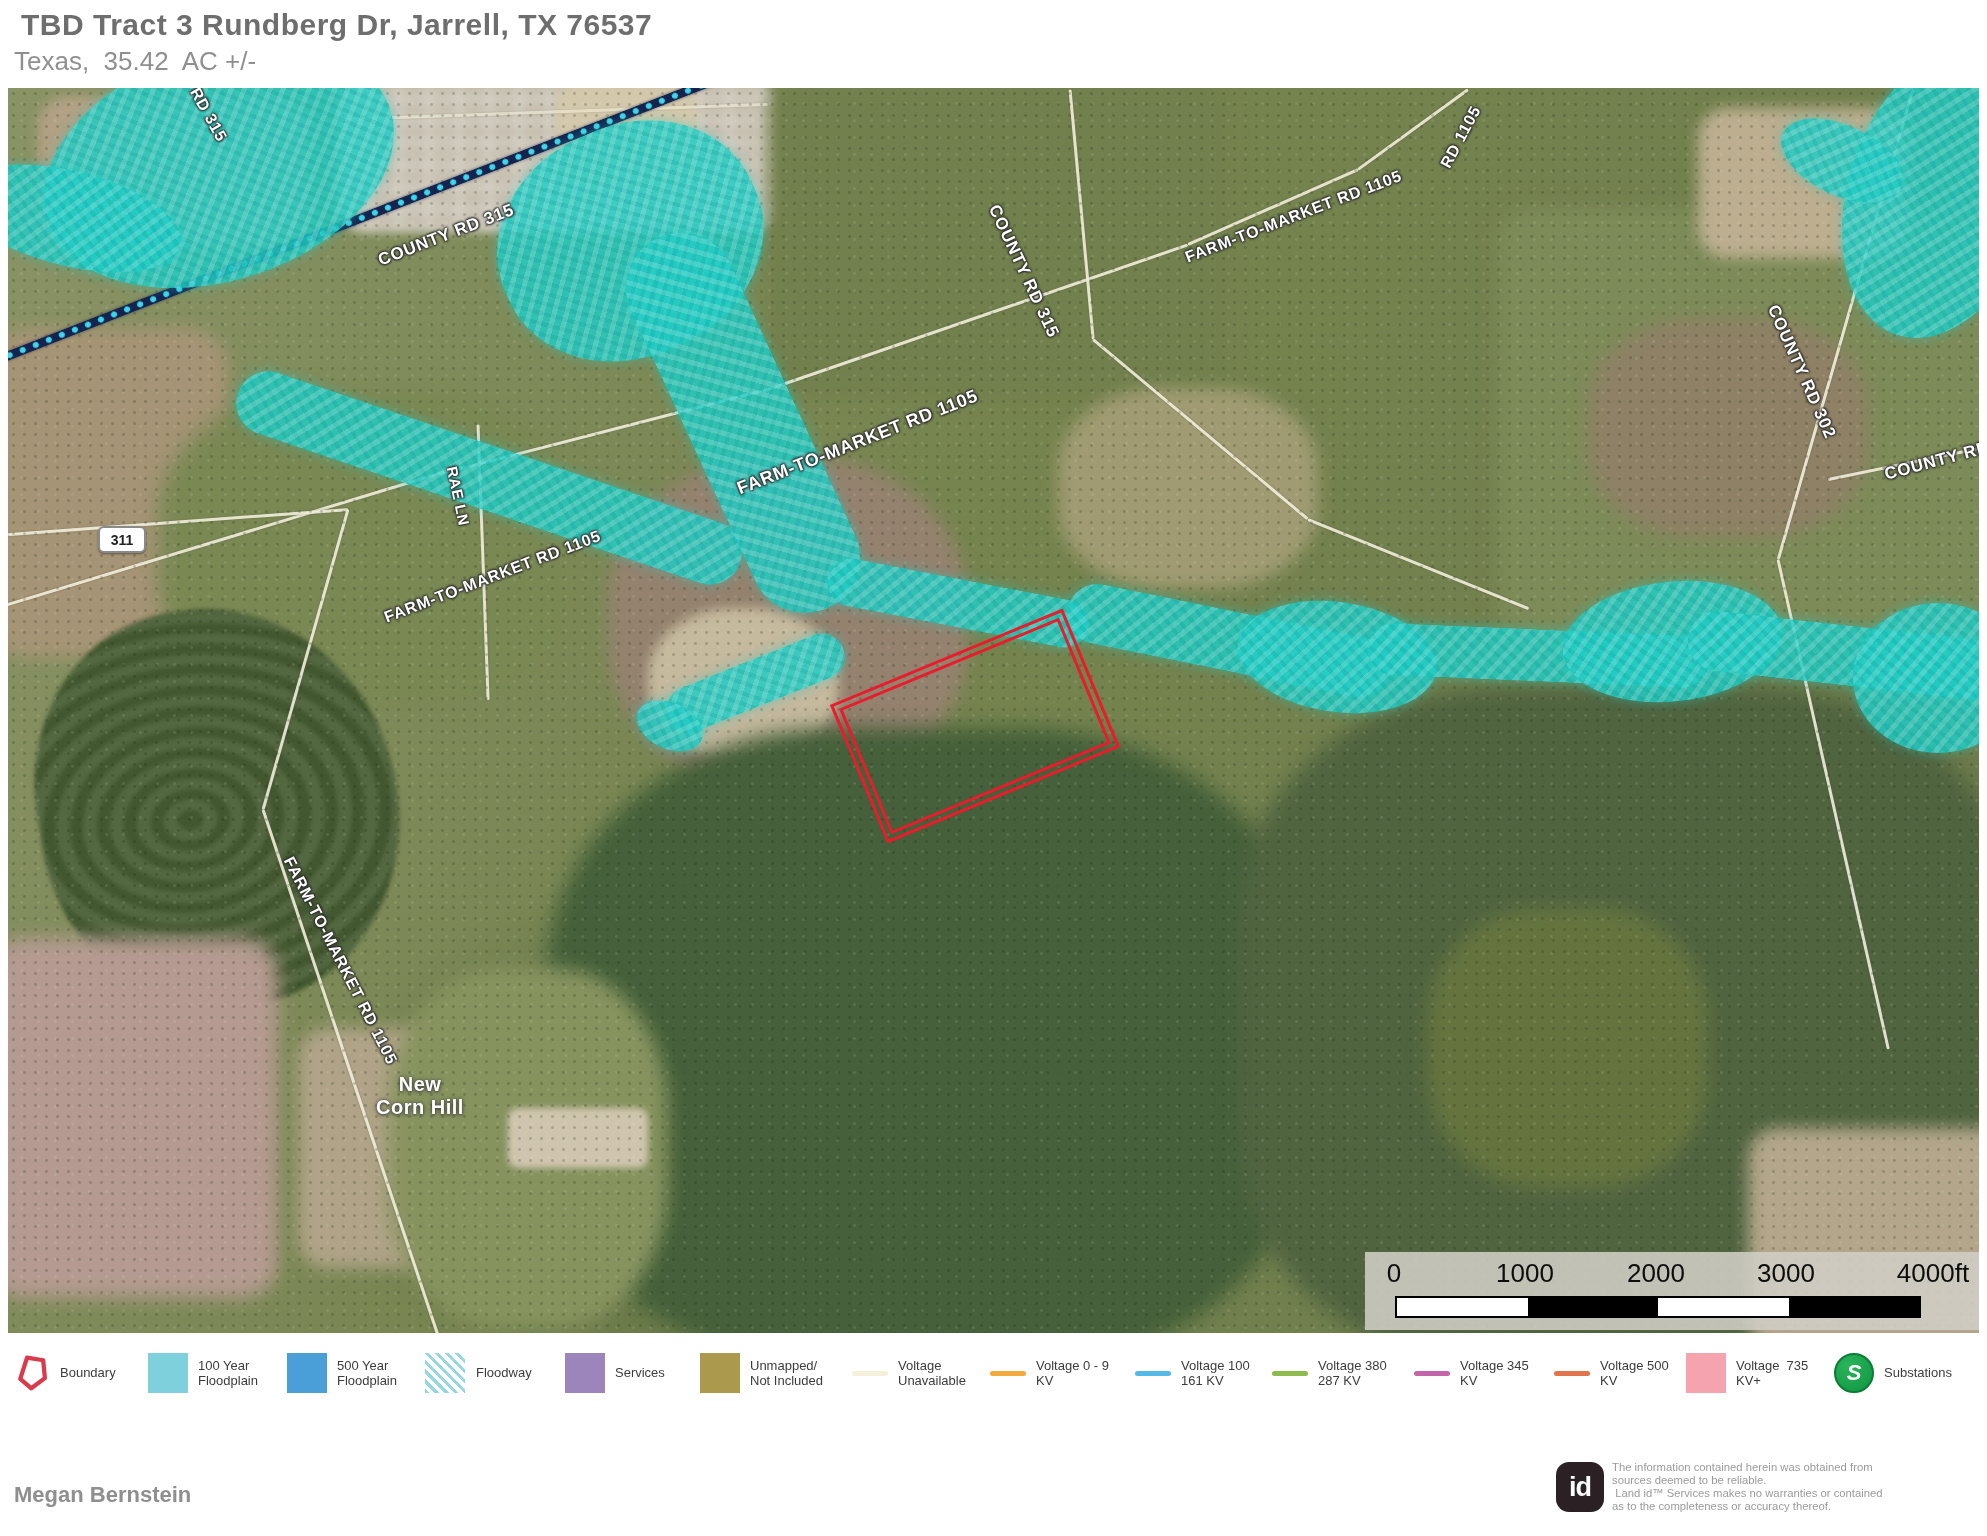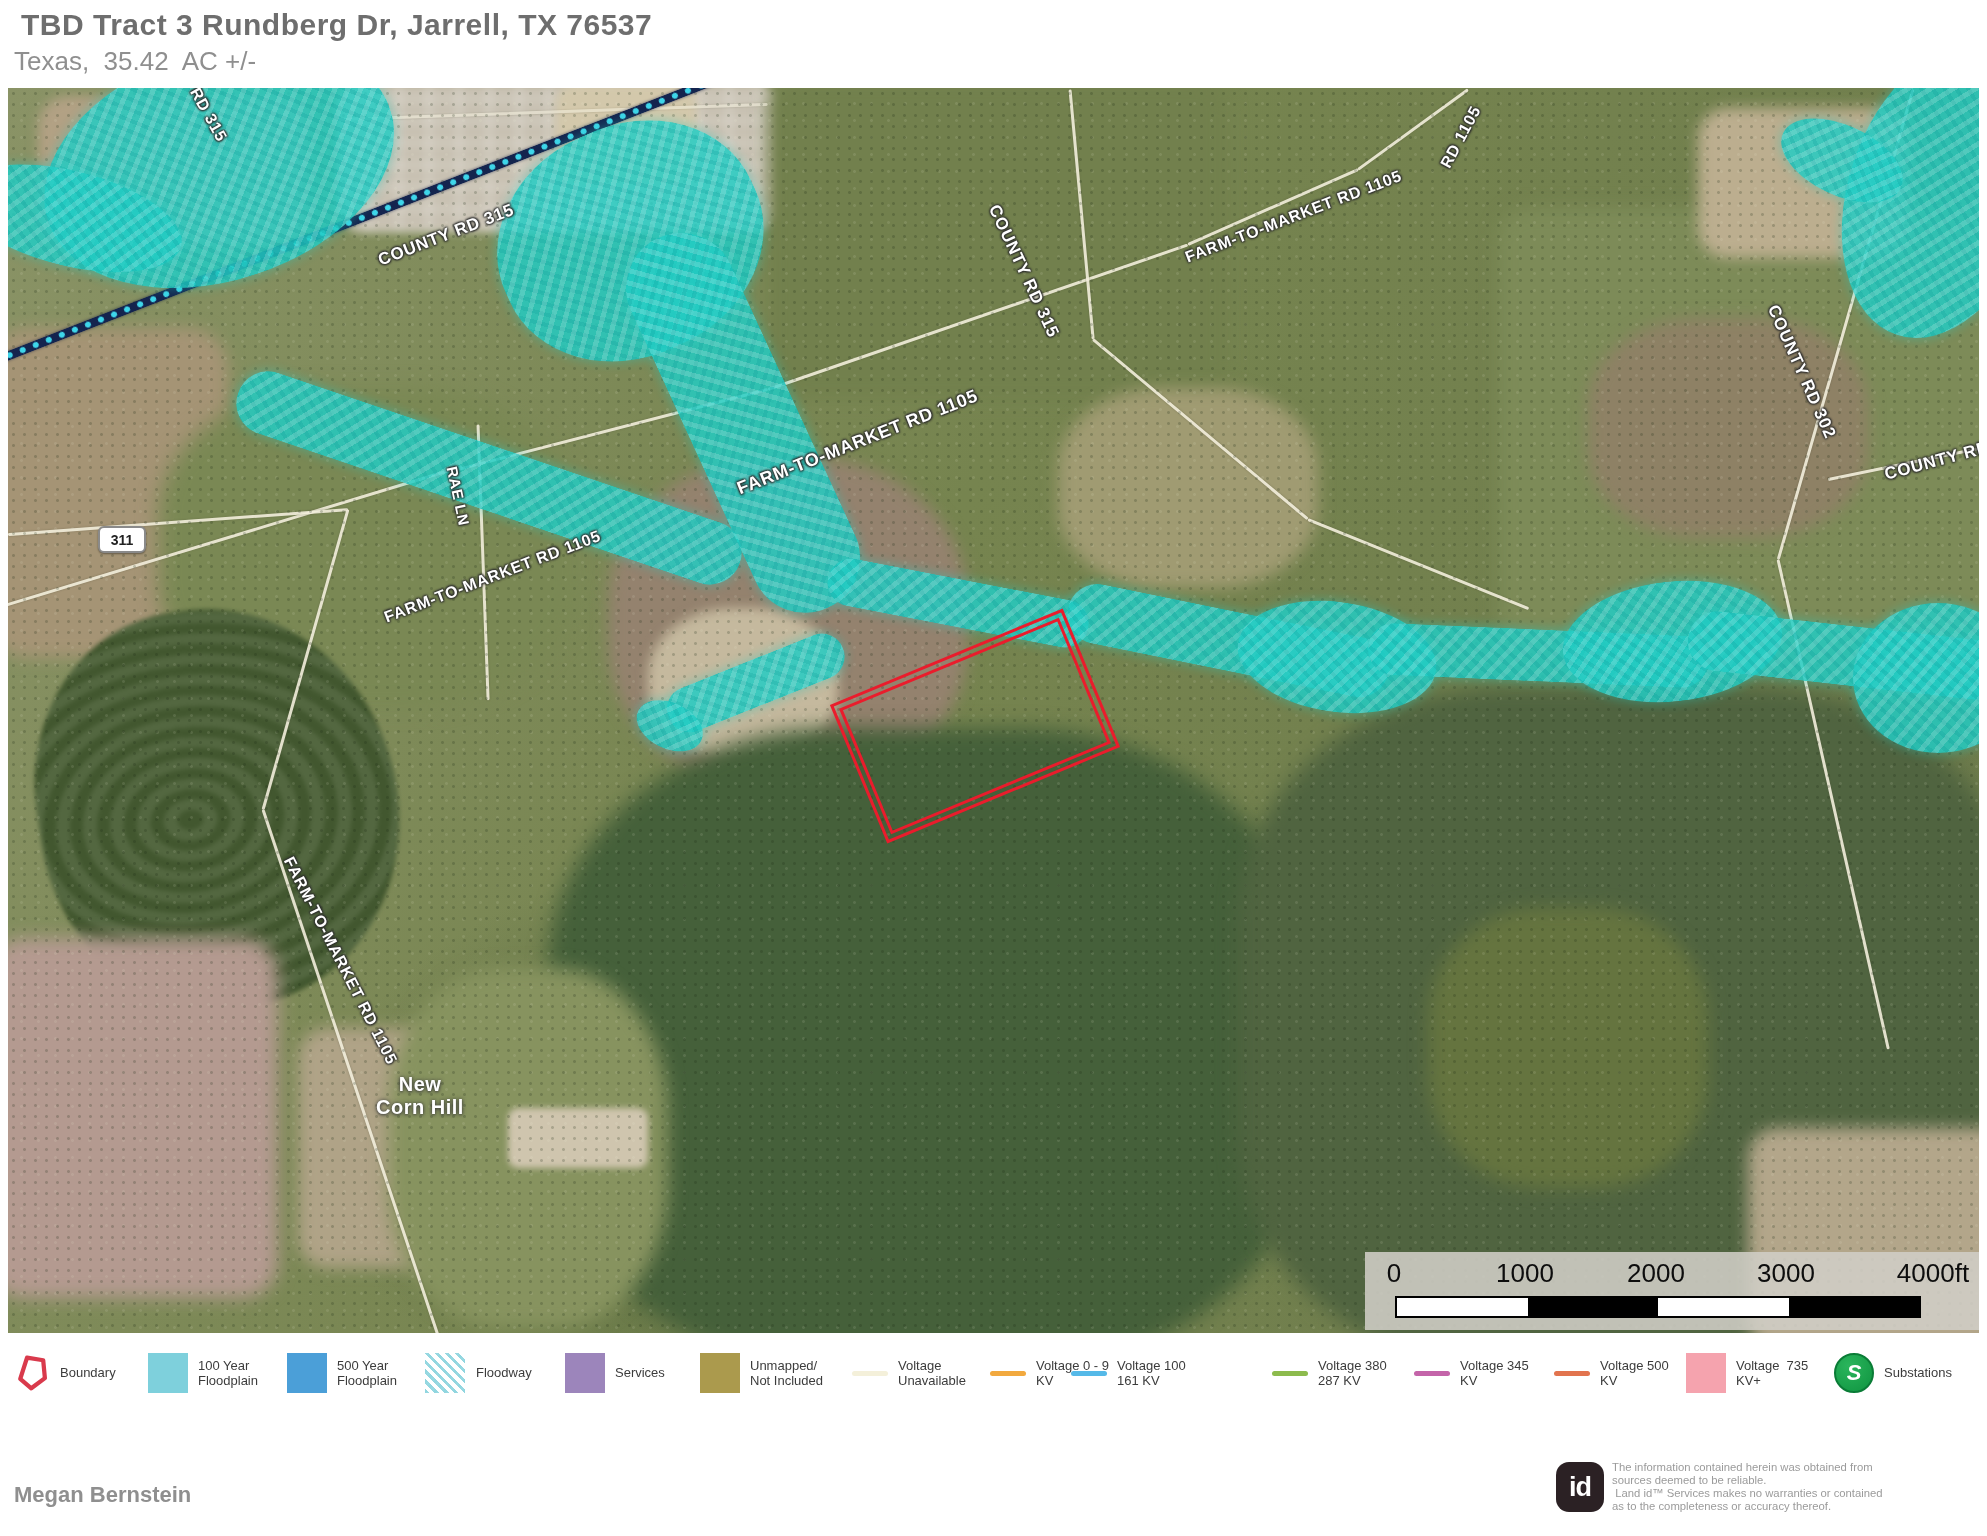--- a/index.html
+++ b/index.html
@@ -208,21 +208,21 @@
     <div class="legend-item" style="left: 852px;">
       <div class="sw-line" style="background: rgb(244, 240, 218);"></div>
       <div class="legend-label">Voltage
 Unavailable</div>
     </div>
     <div class="legend-item" style="left: 990px;">
       <div class="sw-line" style="background: rgb(242, 169, 62);"></div>
       <div class="legend-label">Voltage 0 - 9
 KV</div>
     </div>
-    <div class="legend-item" style="left: 1071px; justify-content: flex-end;">
+    <div class="legend-item" style="left: 1135px; justify-content: flex-end;">
       <div class="sw-line" style="background: rgb(85, 185, 232);"></div>
       <div class="legend-label">Voltage 100
 161 KV</div>
     </div>
     <div class="legend-item" style="left: 1272px;">
       <div class="sw-line" style="background: rgb(141, 187, 77);"></div>
       <div class="legend-label">Voltage 380
 287 KV</div>
     </div>
     <div class="legend-item" style="left: 1414px;">

